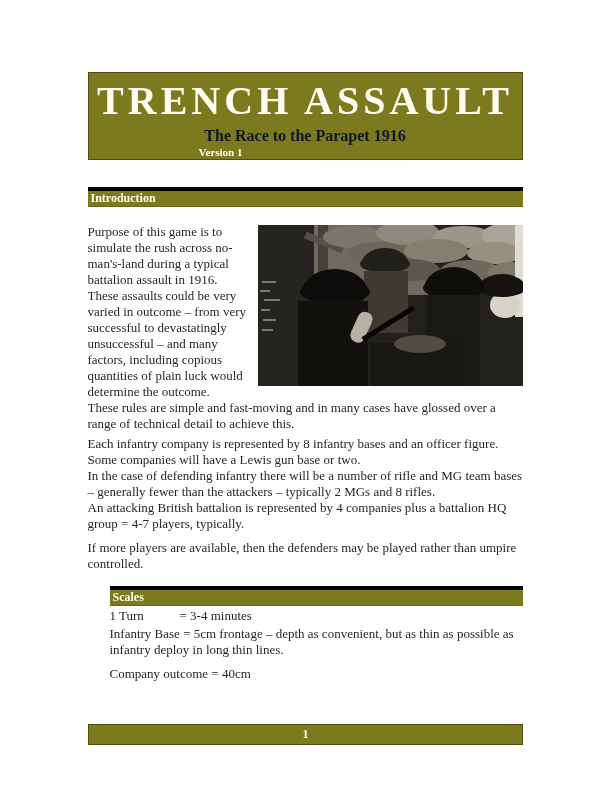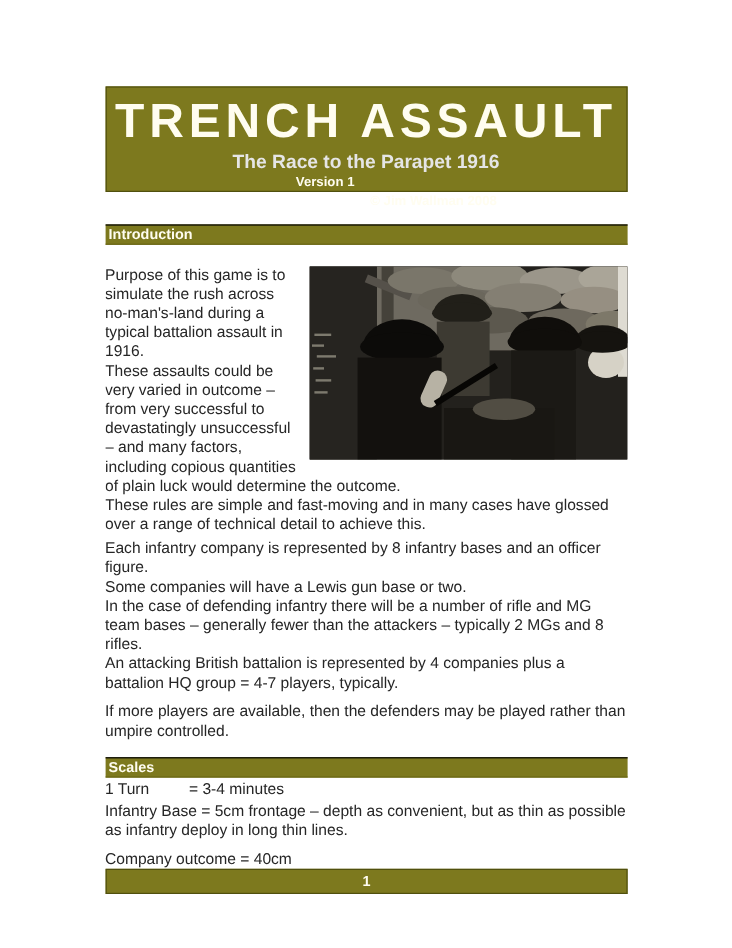--- a/index.html
+++ b/index.html
@@ -1,44 +1,44 @@
 <!DOCTYPE html>
 <html><head>
 <meta charset="utf-8">
 <style>
   html,body{margin:0;padding:0;background:#ffffff;}
   .page{
     position:relative;width:610px;height:790px;background:#ffffff;
-    font-family:Liberation Sans, sans-serif;color:#262626;overflow:hidden;
+    font-family:Liberation Serif, serif;color:#262626;overflow:hidden;
   }
   .content{width:435px;margin:0 auto;padding-top:72px;}
 
   
   .header-box{
     background:#7d791e;border:1px solid #50500e;box-sizing:border-box;
     height:88px;text-align:center;
   }
   .title{
     font-size:40px;font-weight:bold;color:#fffdf0;letter-spacing:4px;
     line-height:1;margin-top:8px;white-space:nowrap;
   }
-  .subtitle{font-size:16px;font-weight:bold;color:#e5e5e5;margin-top:6px;}
+  .subtitle{font-size:16px;font-weight:bold;color:#0f172a;margin-top:6px;}
   .version-row{position:relative;height:13px;font-size:11px;font-weight:bold;color:#fffdf0;margin-top:1px;}
-  .version-row .version{position:absolute;left:110px;top:0;margin-left:48px;}
+  .version-row .version{position:absolute;left:110px;top:0;}
   .version-row .copyright{position:absolute;left:220px;top:16px;}
 
   
   .section-bar{
-    background:#7d791e;border-top:1px solid #000000;border-bottom:1px solid #6a6716;
+    background:#7d791e;border-top:4px solid #000000;border-bottom:1px solid #6a6716;
     color:#fffdf0;font-weight:bold;font-size:12px;
     padding:1px 3px 1px 3px;height:13px;line-height:13px;
   }
   .section-intro{margin-top:27px;}
   .section-units{margin-top:4px;}
-  .section-scales{margin-top:6px;}
+  .section-scales{margin-top:6px;margin-left:22px;}
 
   .para{font-size:13px;line-height:16px;}
   .para.blank{height:8px;line-height:8px;overflow:hidden;}
   .para-list{margin-top:2px;}
 
   .intro-body{margin-top:15px;overflow:hidden;}
   .photo{
     float:right;width:265px;height:161px;margin:3px 0 8px 8px;
     background:#23211d;
   }

